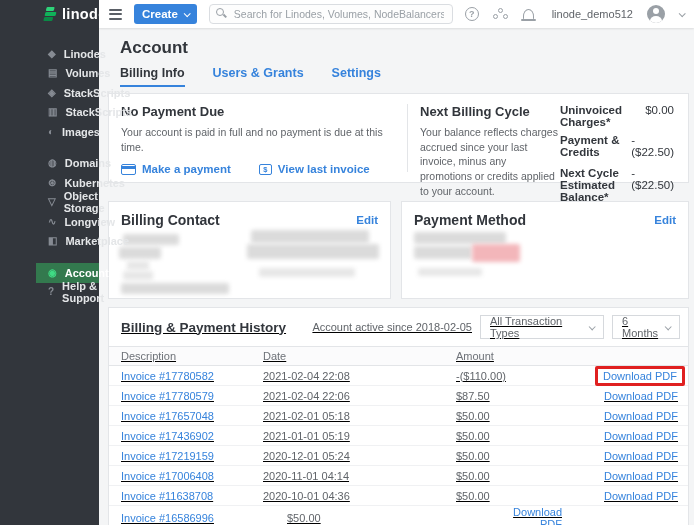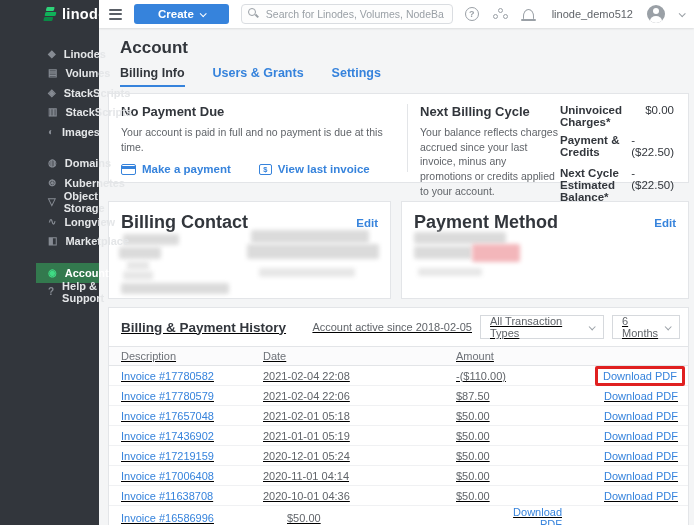--- a/index.html
+++ b/index.html
@@ -22,21 +22,21 @@
   .nav-divider { height:12px; }
   .nav-item.active { background:#33794e; color:#fff; }
   .nav-item.active .nav-icon { color:#3fdc84; }
 
   
   .topbar { position:absolute; left:99px; top:0; width:595px; height:28px; background:#fff;
             box-shadow:0 1px 2px rgba(0,0,0,.10); display:flex; align-items:center; padding:0 10px 0 8px; z-index:2; }
   .burger { display:flex; flex-direction:column; gap:2.5px; padding:4px 2px; cursor:pointer; }
   .burger span { width:13px; height:2px; background:#5a5f66; border-radius:1px; }
   .create-btn { margin-left:10px; background:#3683dc; color:#fff; border:none; border-radius:3px;
-                font-size:11.5px; font-weight:bold; height:20px; padding:0 24px; display:flex;
+                font-size:11.5px; font-weight:bold; height:20px; padding:0 8px; display:flex;
                 align-items:center; gap:6px; cursor:pointer; font-family:inherit; }
   .chev { width:5px; height:5px; border-right:1.5px solid #9aa0a6; border-bottom:1.5px solid #9aa0a6;
           transform:rotate(45deg) translateY(-1px); display:inline-block; }
   .create-btn .chev { border-color:#fff; }
   .search-wrap { flex:1; position:relative; margin:0 12px 0 12px; }
   .search-icon { position:absolute; left:7px; top:4px; width:8px; height:8px;
                  border:1.5px solid #9aa0a6; border-radius:50%; }
   .search-icon::after { content:""; position:absolute; width:4px; height:1.5px; background:#9aa0a6;
                         transform:rotate(45deg); right:-4px; bottom:-1px; }
   .search-input { width:100%; height:20px; border:1px solid #dadde1; border-radius:4px; background:#fdfdfd;
@@ -87,21 +87,21 @@
   .charge-label { font-weight:bold; color:#32363c; }
   .charge-value { color:#32363c; }
   .footnote { text-align:right; font-size:10px; color:#8b9199; margin-top:7px; }
 
   
   .cards-row { display:flex; gap:10px; margin-bottom:8px; }
   .card { background:#fff; border:1px solid #e3e5e8; height:98px; position:relative; }
   .card.contact { width:283px; }
   .card.payment { flex:1; }
   .card-head { display:flex; justify-content:space-between; align-items:center; padding:10px 12px 4px; }
-  .card-title { font-size:18px; font-weight:bold; color:#32363c; }
+  .card-title { font-size:14px; font-weight:bold; color:#32363c; }
   .edit-link { font-size:11.5px; font-weight:bold; color:#3683dc; text-decoration:none; cursor:pointer; }
   .blur { position:absolute; background:#dbdbdb; border-radius:2px; filter:blur(2px); }
   .blur.light { background:#e7e7e7; }
   .blur.pink { background:#f3b6ba; }
 
   
   .history { background:#fff; border:1px solid #e3e5e8;text-decoration:underline; }
   .h-head { display:flex; align-items:center; padding:7px 8px 7px 12px; }
   .h-title { flex:1; font-size:13.5px; font-weight:bold; color:#32363c; }
   .h-since { font-size:11px; color:#606469; margin-right:8px; }

